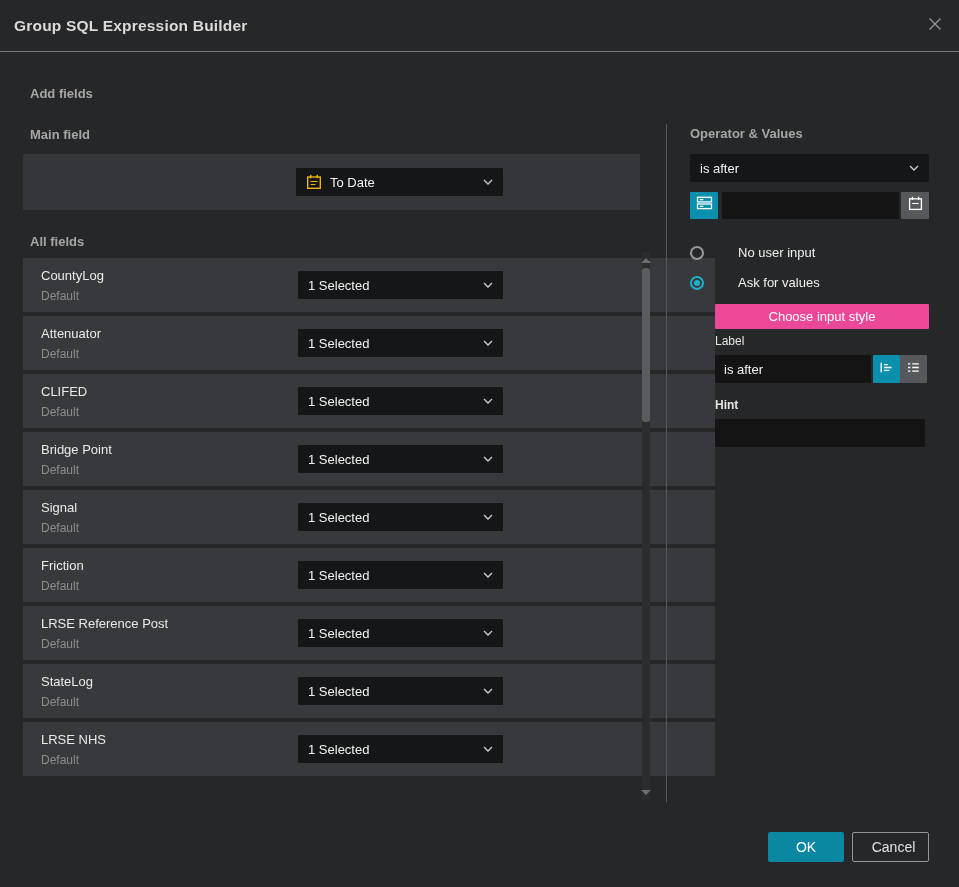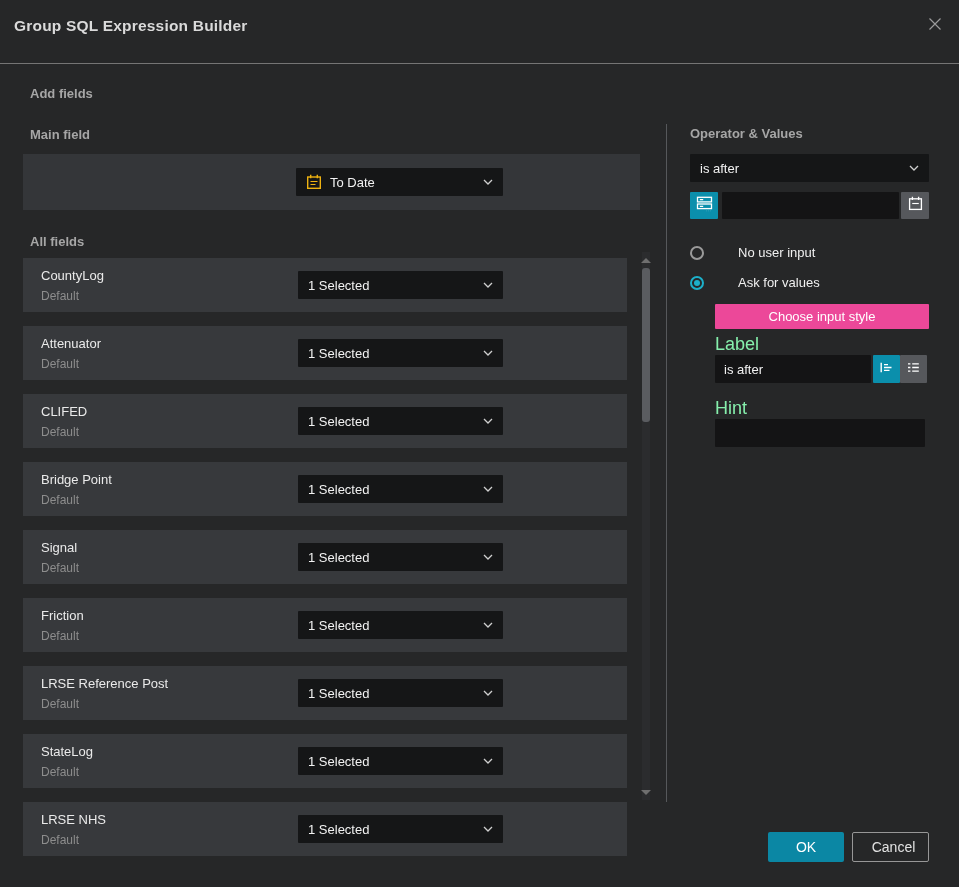--- a/index.html
+++ b/index.html
@@ -8,21 +8,21 @@
     background: #262728;
     font-family: "Liberation Sans", sans-serif;
     color: #e6e6e6;
     position: relative;
     overflow: hidden;
   }
   .abs { position: absolute; }
 
   
   .titlebar {
-    left: 0; top: 0; width: 959px; height: 64px;
+    left: 0; top: 0; width: 959px; height: 52px;
     border-bottom: 1px solid #757575;
   }
   .title {
     left: 14px; top: 0; height: 52px; line-height: 52px;
     font-size: 15.5px; font-weight: 700; color: #dadada; letter-spacing: .2px;
   }
   .close-btn {
     right: 12px; top: 14px; width: 24px; height: 24px;
     display: flex; align-items: center; justify-content: center; cursor: pointer;
   }
@@ -34,21 +34,21 @@
   .main-box { left: 23px; top: 154px; width: 617px; height: 56px; background: #343639; }
 
   .select {
     background: #151617; height: 28px; display: flex; align-items: center;
     padding: 0 10px; cursor: pointer; border-radius: 1px;
   }
   .select .select-text { flex: 1; font-size: 13px; color: #f2f2f2; white-space: nowrap; overflow: hidden; }
   .select .chev { flex: 0 0 auto; display: flex; align-items: center; margin-left: 6px; }
 
   
-  .list { left: 23px; top: 258px; width: 604px; display: flex; flex-direction: column; gap: 14px; }
+  .list { left: 23px; top: 258px; width: 692px; display: flex; flex-direction: column; gap: 4px; }
   .row { position: relative; height: 54px; background: #37393c; }
   .row-name { position: absolute; left: 18px; top: 10px; font-size: 13px; color: #eaeaea; }
   .row-sub  { position: absolute; left: 18px; top: 31px; font-size: 12px; color: #8d8d8d; }
   .row-select { position: absolute; left: 275px; top: 13px; width: 205px; }
 
   
   .sb-arrow { width: 0; height: 0; border-left: 5px solid transparent; border-right: 5px solid transparent; }
   .sb-up   { left: 641px; top: 258px; border-bottom: 5px solid #6f6f6f; cursor: pointer; }
   .sb-down { left: 641px; top: 790px; border-top: 5px solid #6f6f6f; cursor: pointer; }
   .sb-track { left: 642px; top: 252px; width: 8px; height: 548px; background: #2b2c2e; }
@@ -82,21 +82,21 @@
     content: ""; position: absolute; left: 2px; top: 2px; width: 6px; height: 6px;
     border-radius: 50%; background: #1cb0ca;
   }
   .radio-label { font-size: 13px; color: #f0f0f0; margin-left: 24px; }
 
   .choose-btn {
     left: 715px; top: 304px; width: 214px; height: 25px; background: #ec4899;
     color: #fff; font-size: 13px; display: flex; align-items: center; justify-content: center;
     cursor: pointer; border-radius: 1px;
   }
-  .field-label { font-size: 18px; color: #86efac; }
+  .field-label { font-size: 12px; color: #e5e5e5; }
 
   
   .ok-btn {
     left: 768px; top: 832px; width: 76px; height: 30px; background: #0b87a4;
     color: #fff; font-size: 14px; display: flex; align-items: center; justify-content: center;
     cursor: pointer; border-radius: 2px;
   }
   .cancel-btn {
     left: 852px; top: 832px; width: 77px; height: 30px; background: transparent;
     border: 1px solid #979797; color: #e2e2e2; font-size: 14px;
@@ -318,17 +318,17 @@
   </span>
 </div>
 <div class="abs icon-btn gray-btn" style="left:900px; top:355px; width:27px; height:28px;">
   <span>
     <svg width="15" height="15" viewBox="0 0 15 15" fill="none" stroke="#ffffff" stroke-width="1.4">
       <path d="M2 3.8h2.4M6.2 3.8h6.6M2 7.5h2.4M6.2 7.5h6.6M2 11.2h2.4M6.2 11.2h6.6" stroke-width="1.3"></path>
     </svg>
   </span>
 </div>
 
-<div class="abs field-label" style="left:715px; top:398px;">Hint</div>
+<div class="abs field-label" style="left:715px; top:398px;font-weight:bold;">Hint</div>
 <input class="abs text-input" style="left: 715px; top: 419px; width: 210px; height: 28px;" value="">
 
 <div class="abs ok-btn">OK</div>
 <div class="abs cancel-btn">Cancel</div>
 
 </body></html>

